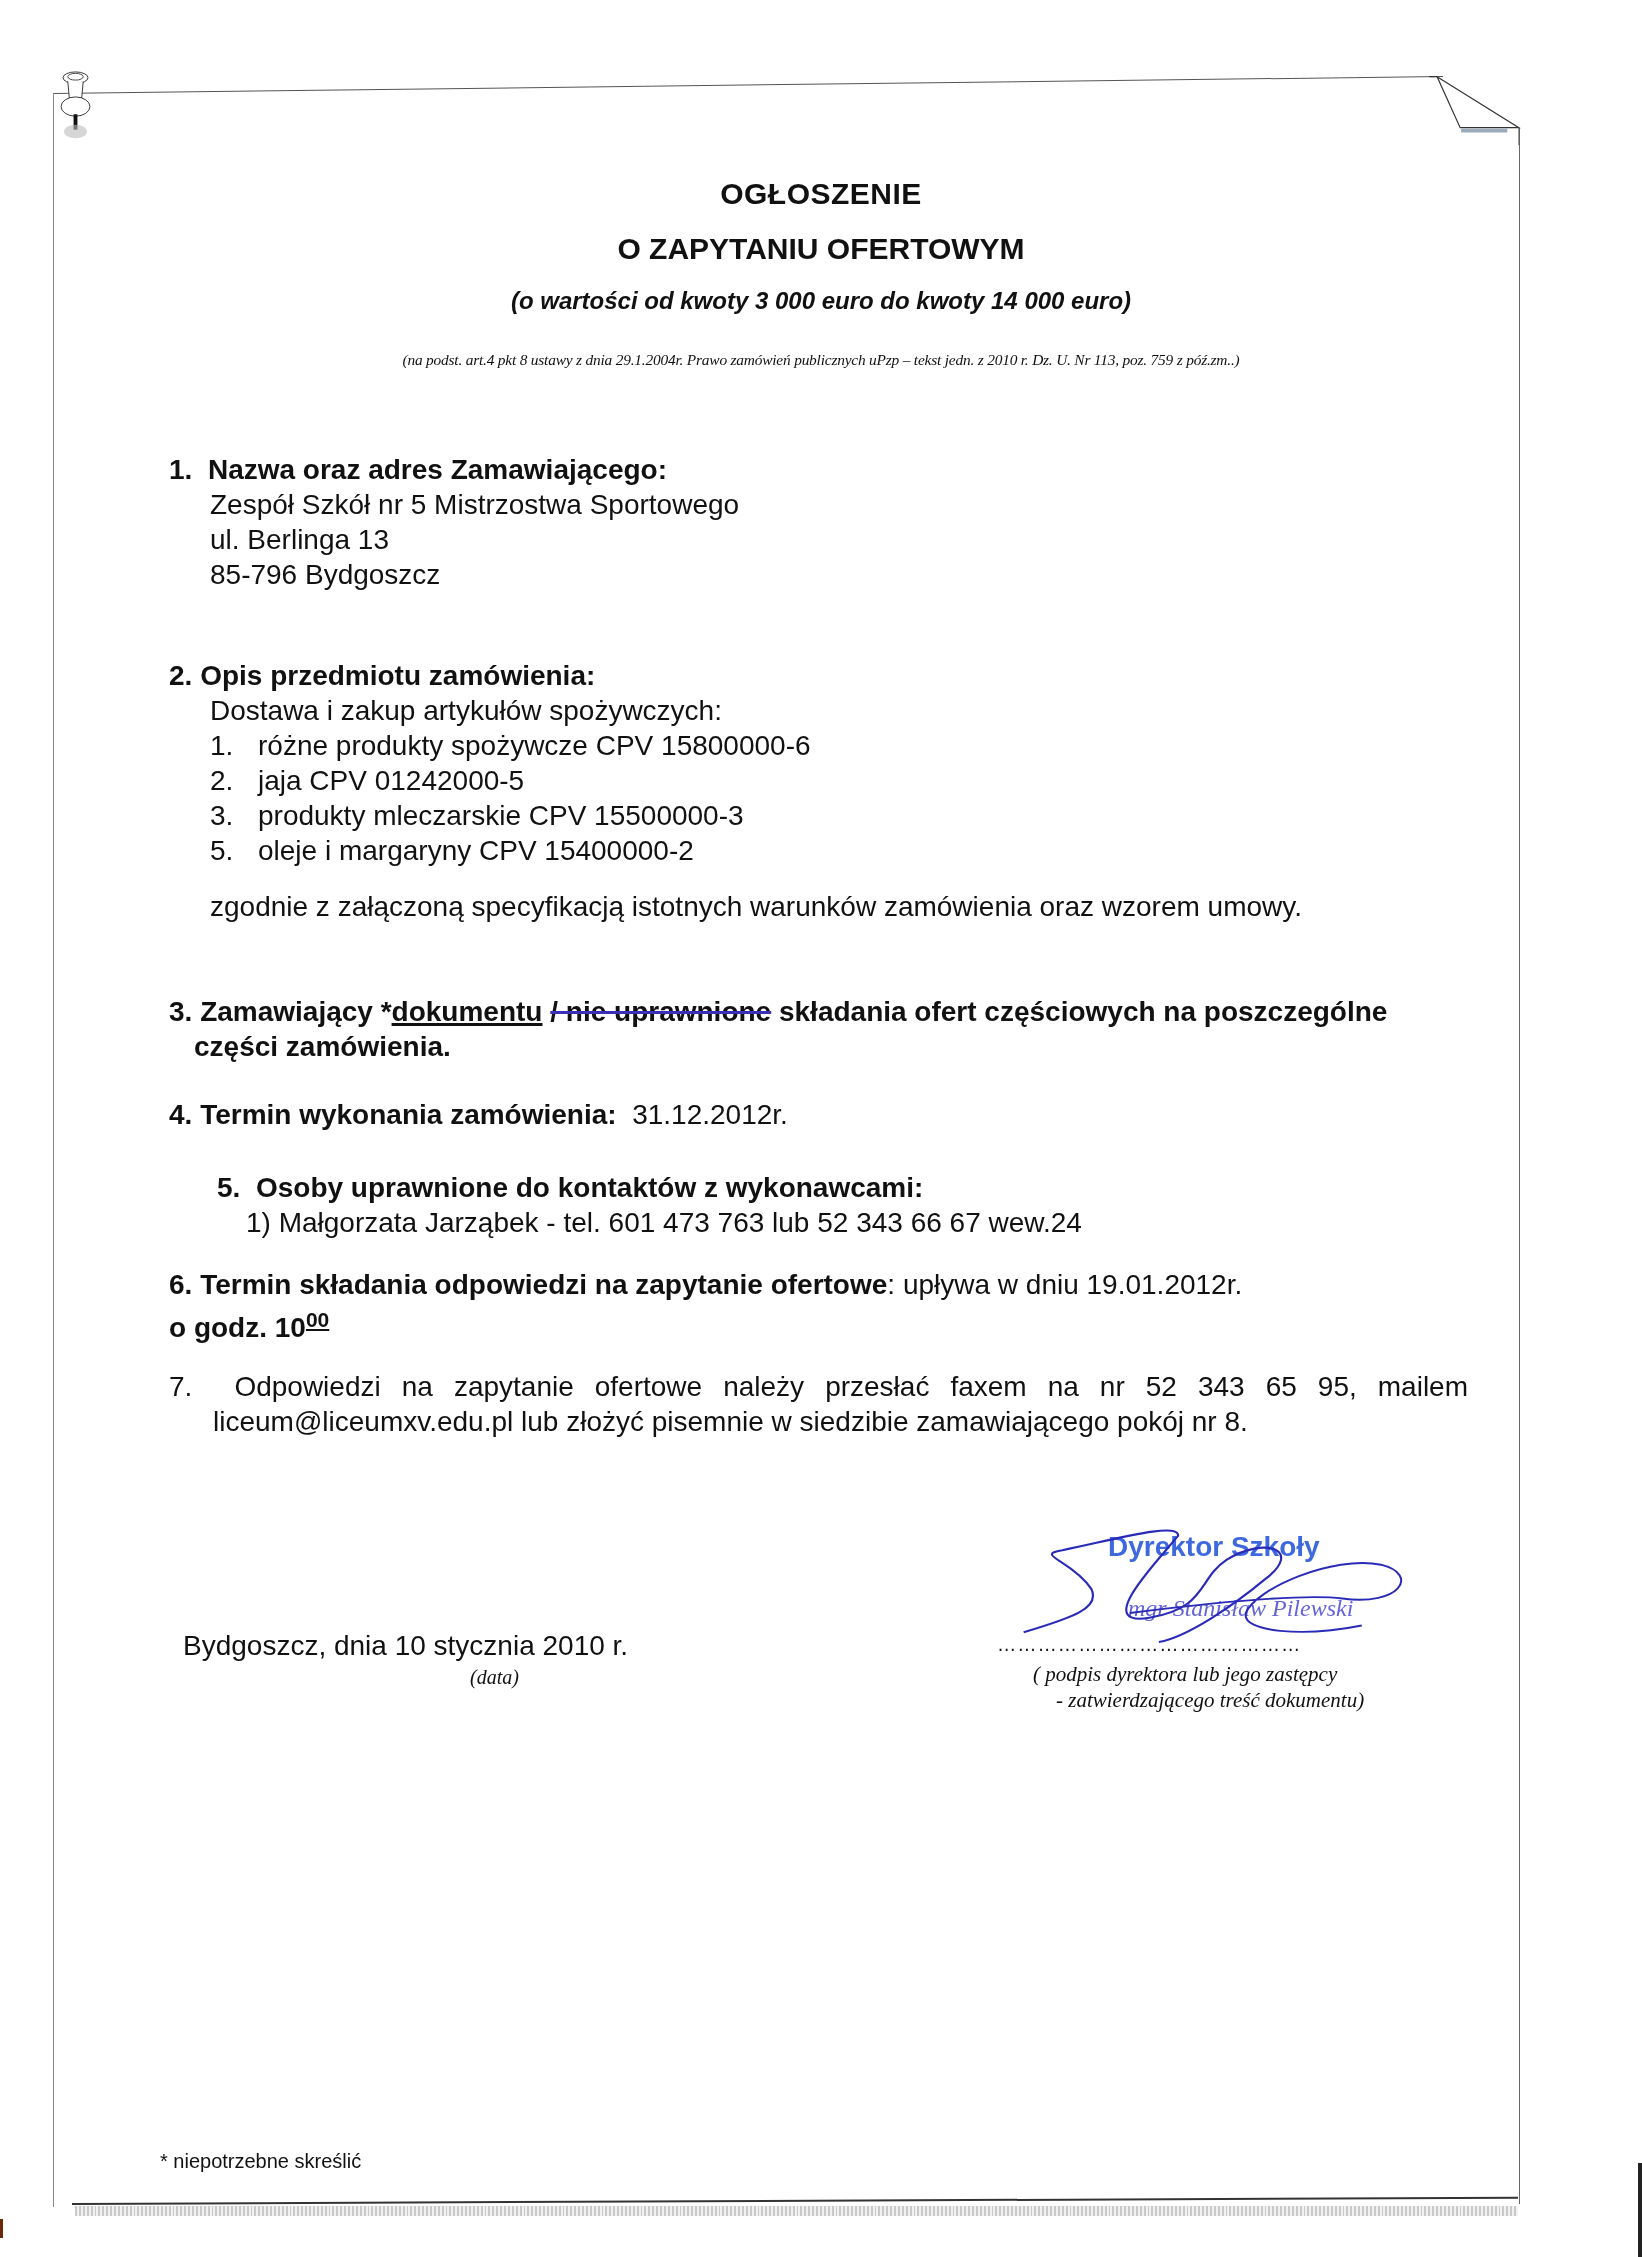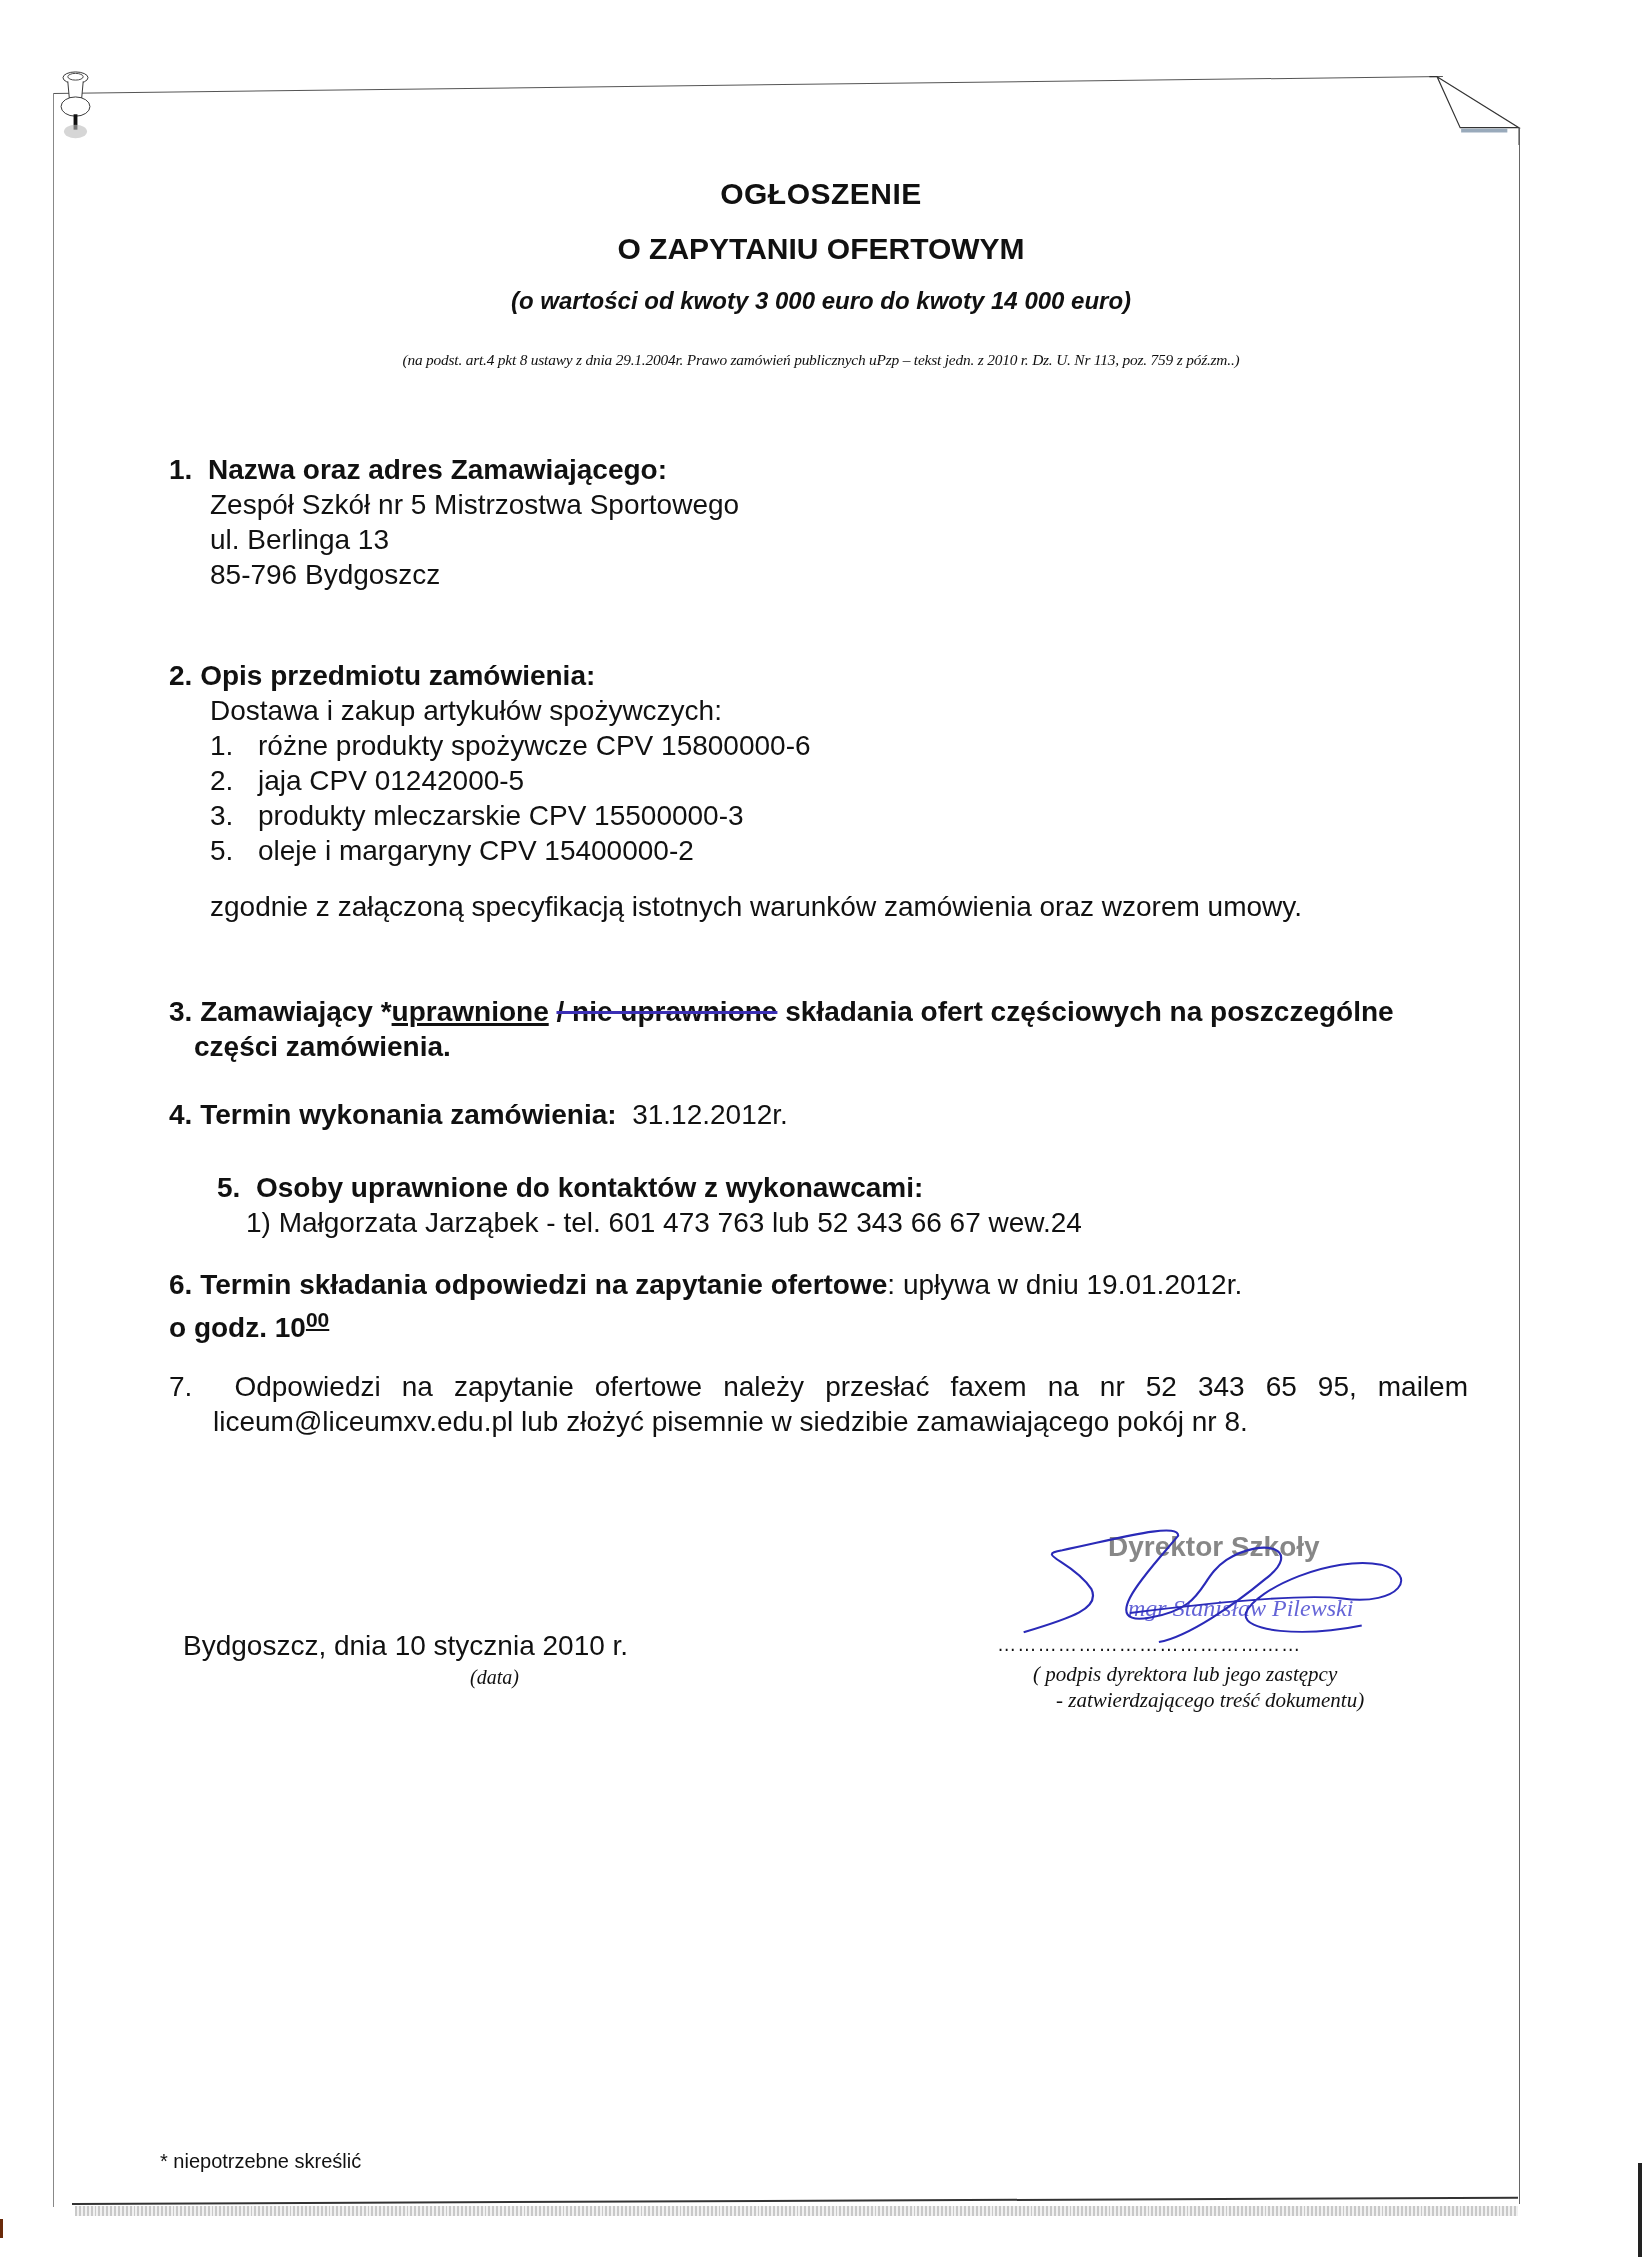--- a/index.html
+++ b/index.html
@@ -29,21 +29,21 @@
   .indent { padding-left:41px; }
   .sub { padding-left:41px; }
   .sub .n { display:inline-block; width:48px; }
   b { font-weight:normal; }
   .strike { text-decoration:line-through; text-decoration-color:#3b2fb5; text-decoration-thickness:2.9px; }
   .under { text-decoration:underline; text-decoration-thickness:2.9px; }
   sup.u { font-size:21px; text-decoration:underline; vertical-align:9.7px; }
 
   .date-line { position:absolute; left:183px; top:1630px; font-size:28px; }
   .date-cap { position:absolute; left:470px; top:1666px; font-size:20px; font-style:italic; font-family:"Liberation Serif", serif; }
-  .stamp-title { position:absolute; left:1108px; top:1531px; font-size:28px; color:#737373; font-weight:bold; opacity:.85; }
+  .stamp-title { position:absolute; left:1108px; top:1531px; font-size:28px; color:#1d4ed8; font-weight:bold; opacity:.85; }
   .stamp-name { position:absolute; left:1128px; top:1595px; font-size:24px; color:#4a4ad0; font-style:italic; font-family:"Liberation Serif", serif; opacity:.85; }
   .signature { position:absolute; left:1014px; top:1521px; }
   .dots { position:absolute; left:997px; top:1634px; font-size:19.3px; letter-spacing:1px; }
   .sig-cap { position:absolute; left:1033px; top:1661px; font-size:21px; font-style:italic; font-family:"Liberation Serif", serif; line-height:26px; }
   .footnote { position:absolute; left:160px; top:2150px; font-size:20px; }
 </style>
 </head>
 <body>
 
 <div class="frame-top"></div>
@@ -87,21 +87,21 @@
   <div class="sub"><span class="n">1.</span><span>różne produkty spożywcze CPV  15800000-6</span></div>
   <div class="sub"><span class="n">2.</span><span>jaja  CPV 01242000-5</span></div>
   <div class="sub"><span class="n">3.</span><span>produkty mleczarskie CPV 15500000-3</span></div>
   <div class="sub"><span class="n">5.</span><span>oleje i margaryny CPV 15400000-2</span></div>
   <div class="indent" style="margin-top:21px;">zgodnie z załączoną specyfikacją istotnych warunków zamówienia oraz wzorem umowy.</div>
 </div>
 
 <div class="sec" style="top:994px;">
   <div class="h">
     <span>3.</span>
-    <span>Zamawiający *</span><span class="under">uprawnione</span>
+    <span>Zamawiający *</span><span class="under">dokumentu</span>
     <span class="strike">/ nie uprawnione</span><span> składania ofert częściowych na poszczególne</span>
   </div>
   <div class="h indent" style="padding-left:25px;">części zamówienia.</div>
 </div>
 
 <div class="sec" style="top:1097px;">
   <span class="h">4.</span>
   <span class="h">Termin wykonania zamówienia:</span>&nbsp;
   <span>31.12.2012r.</span>
 </div>

